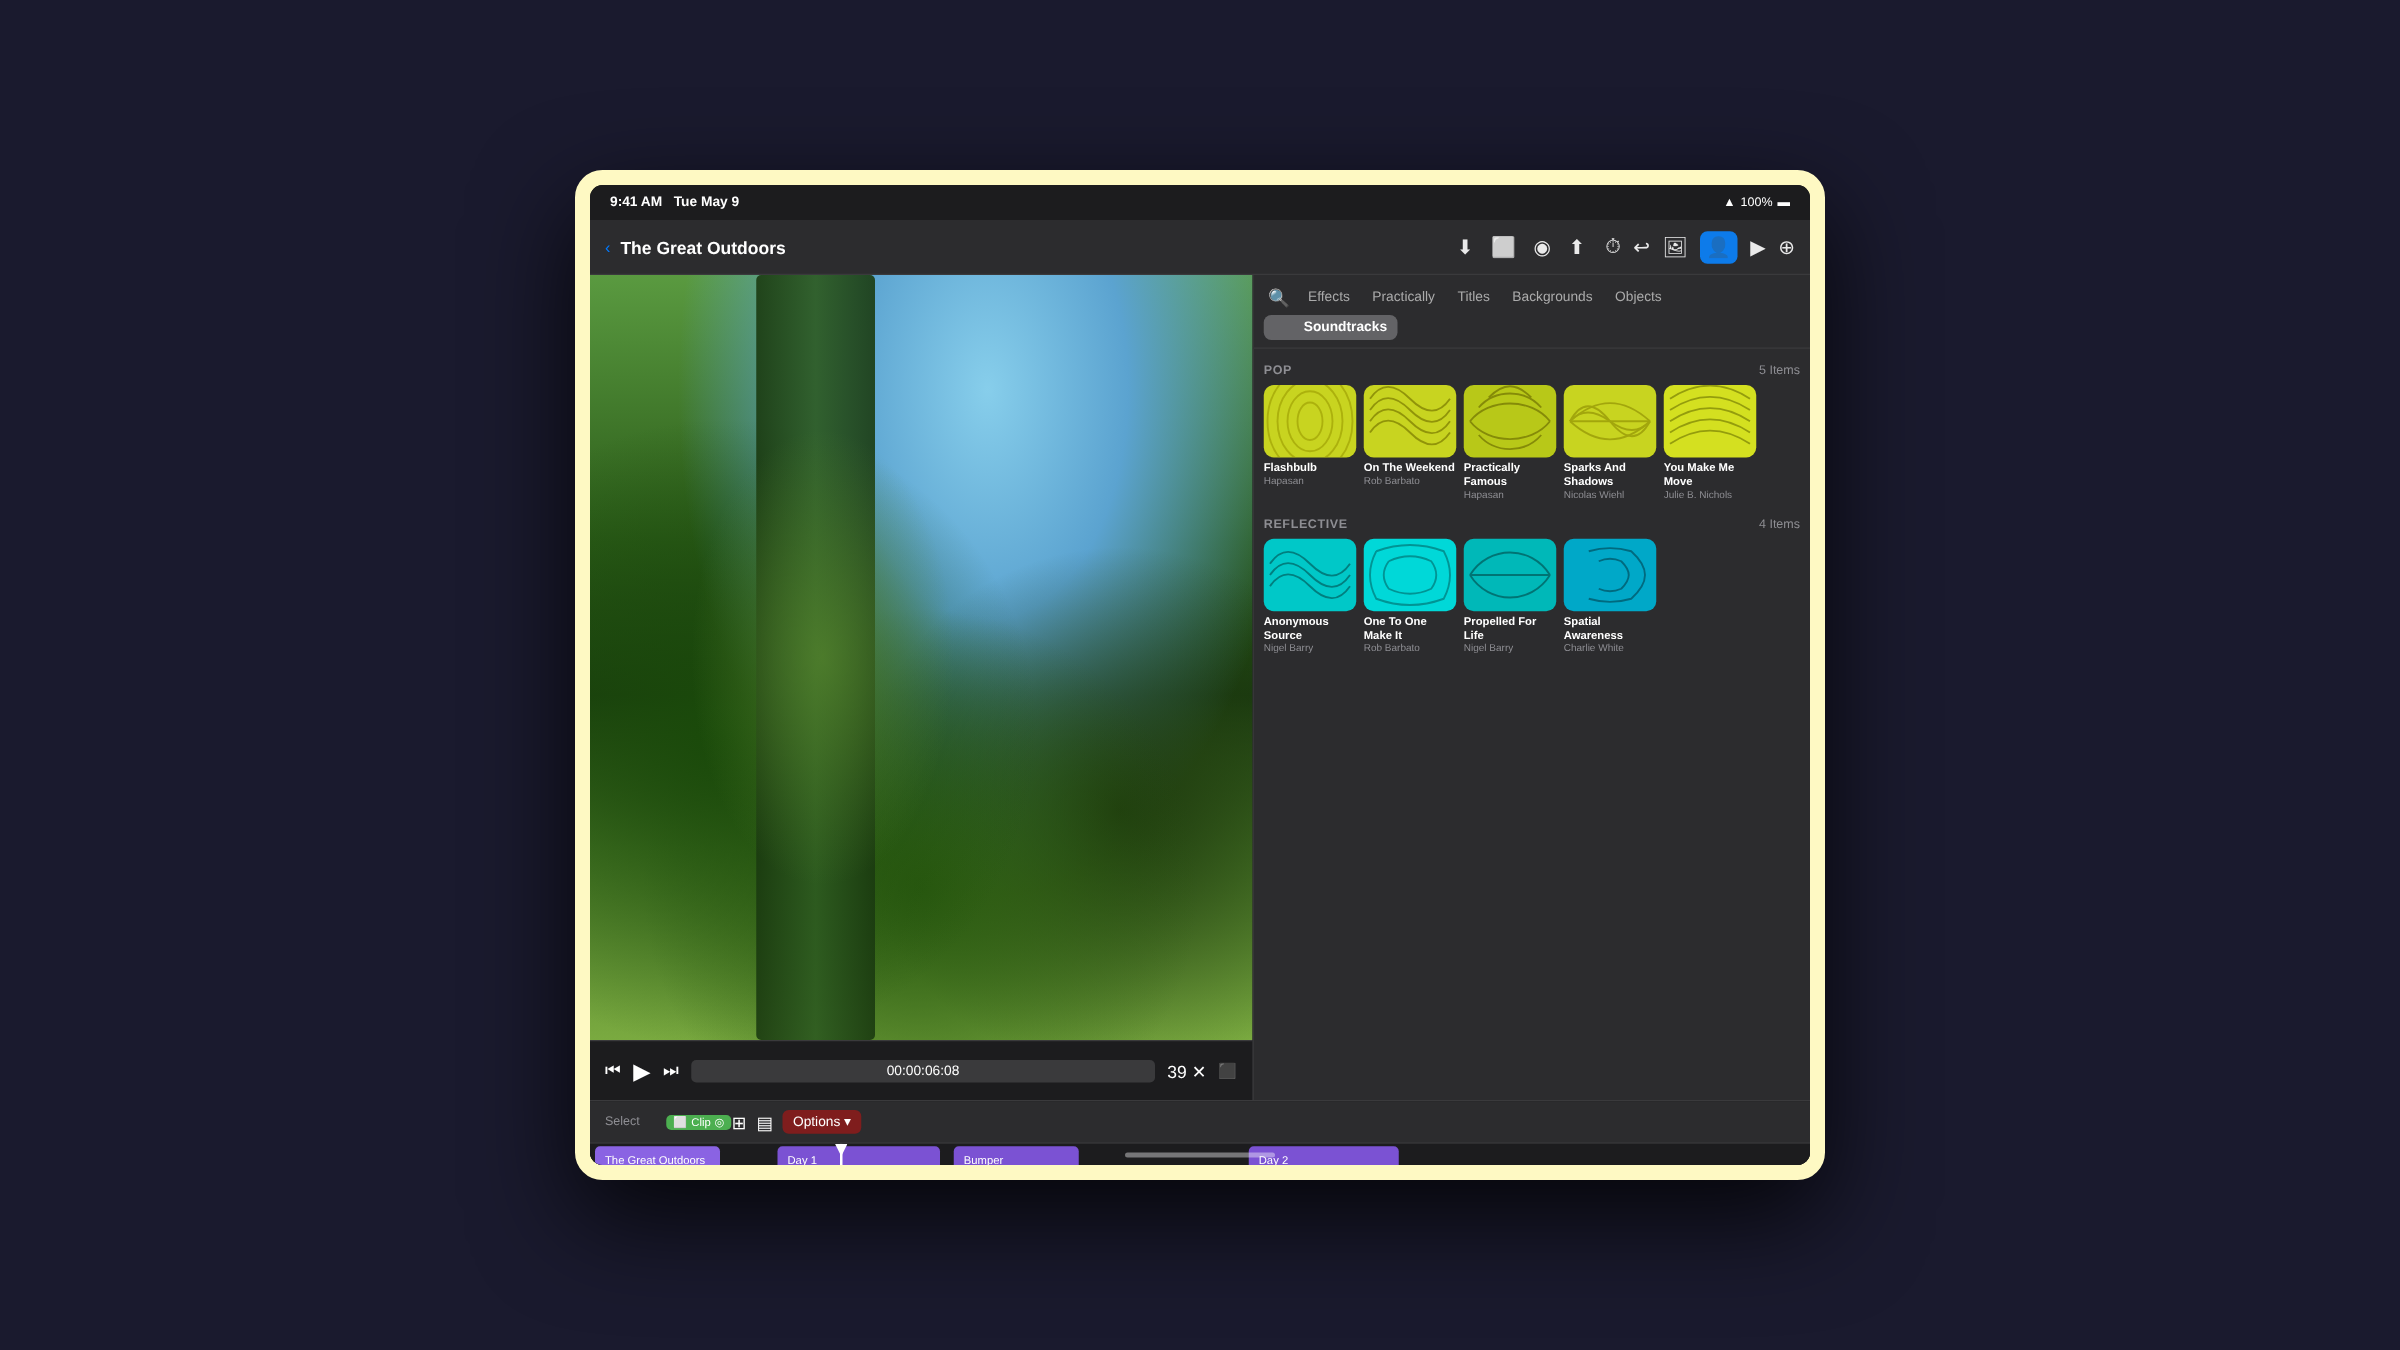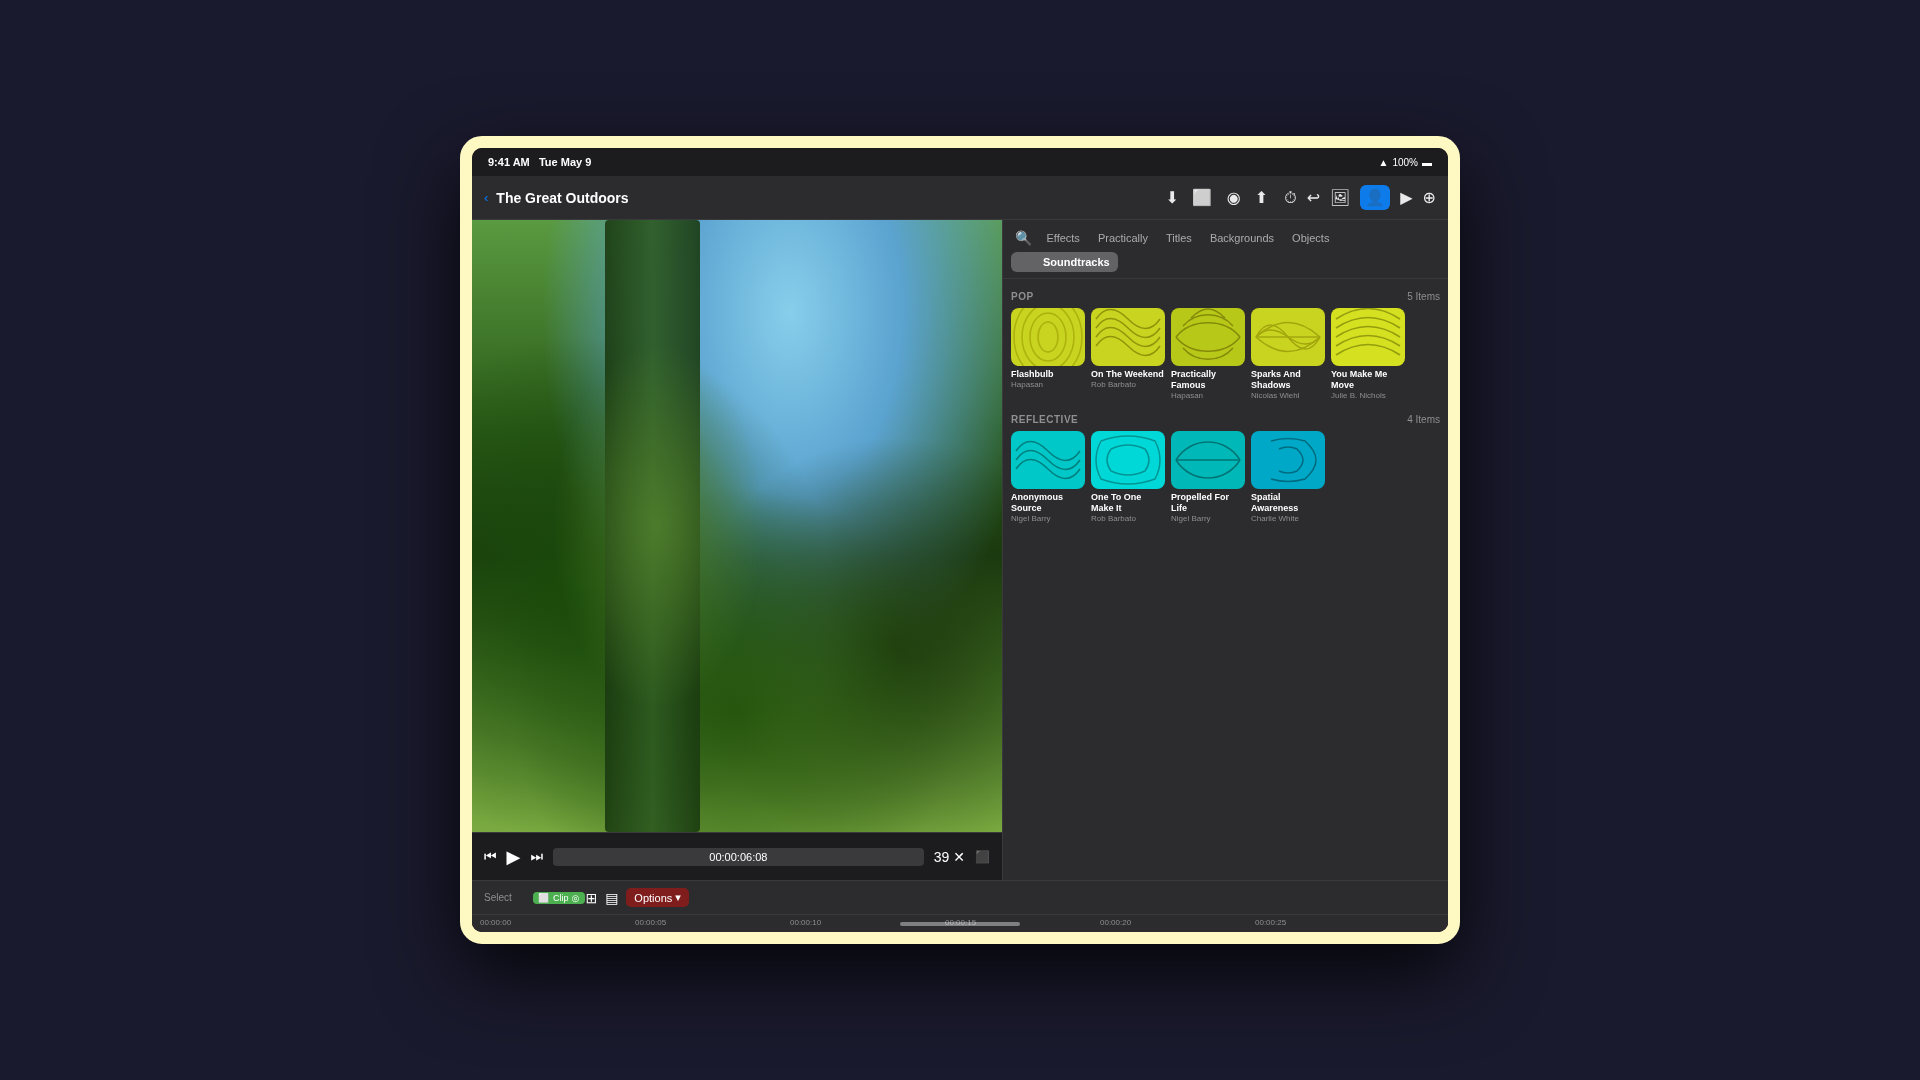--- a/index.html
+++ b/index.html
@@ -639,28 +639,20 @@
       <div class="timeline-right">
         <span class="timeline-icon-btn">⊞</span>
         <span class="timeline-icon-btn">▤</span>
         <div class="options-btn">
           <span>Options</span>
           <span>▾</span>
         </div>
       </div>
     </div>
 
-    <div class="timeline-ruler">
-      <span class="ruler-mark" style="left:8px;">00:00:00</span>
-      <span class="ruler-mark" style="left:163px;">00:00:05</span>
-      <span class="ruler-mark" style="left:318px;">00:00:10</span>
-      <span class="ruler-mark" style="left:473px;">00:00:15</span>
-      <span class="ruler-mark" style="left:628px;">00:00:20</span>
-      <span class="ruler-mark" style="left:783px;">00:00:25</span>
-    </div>
 
     <div class="timeline-tracks">
       <div class="tracks-container">
 
         <div class="playhead"></div>
 
         <div class="title-track">
           <div class="title-clip main">
             <span>The Great Outdoors</span>
           </div>

